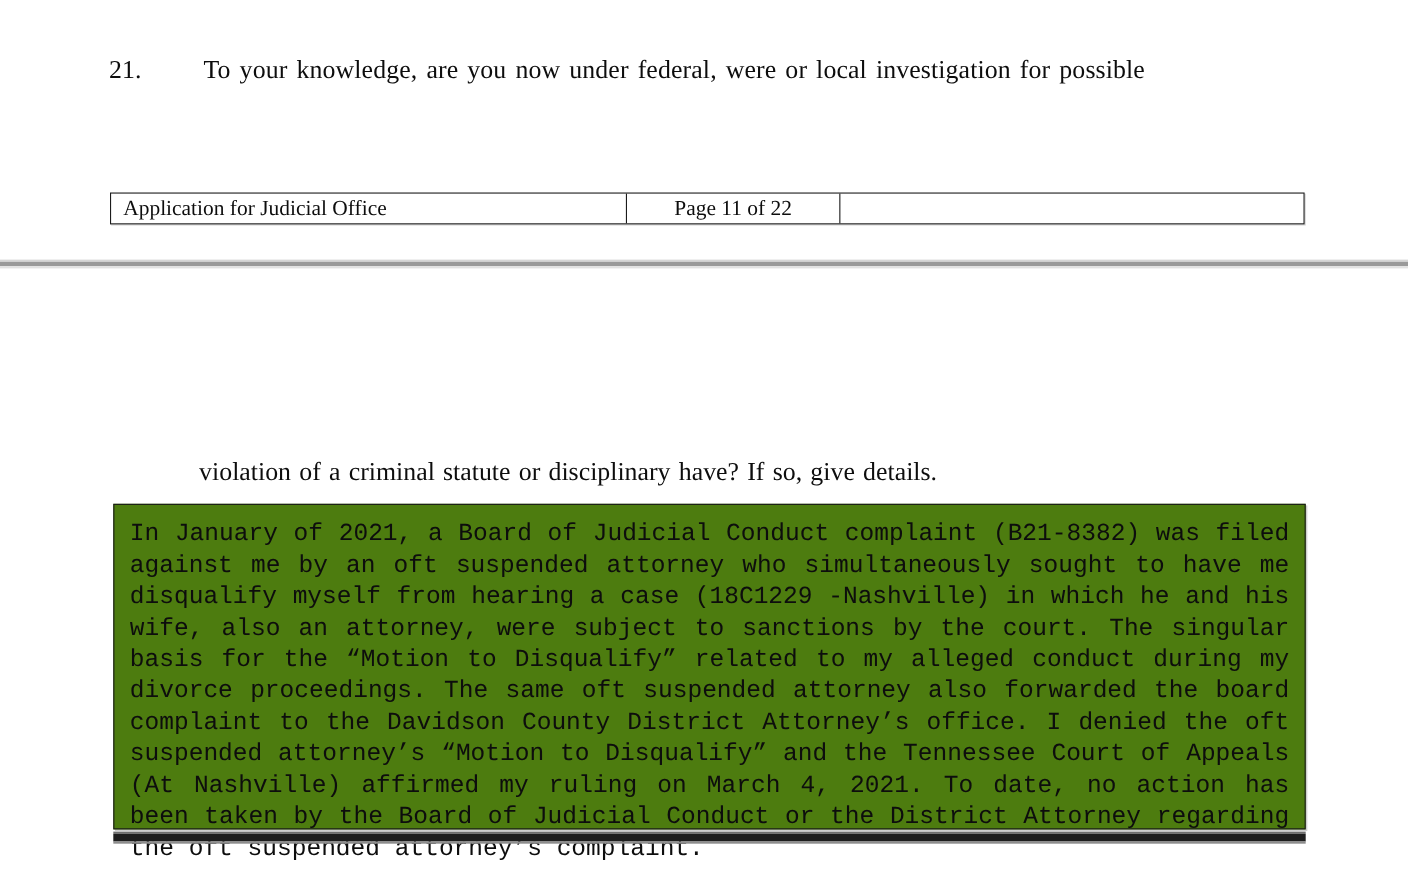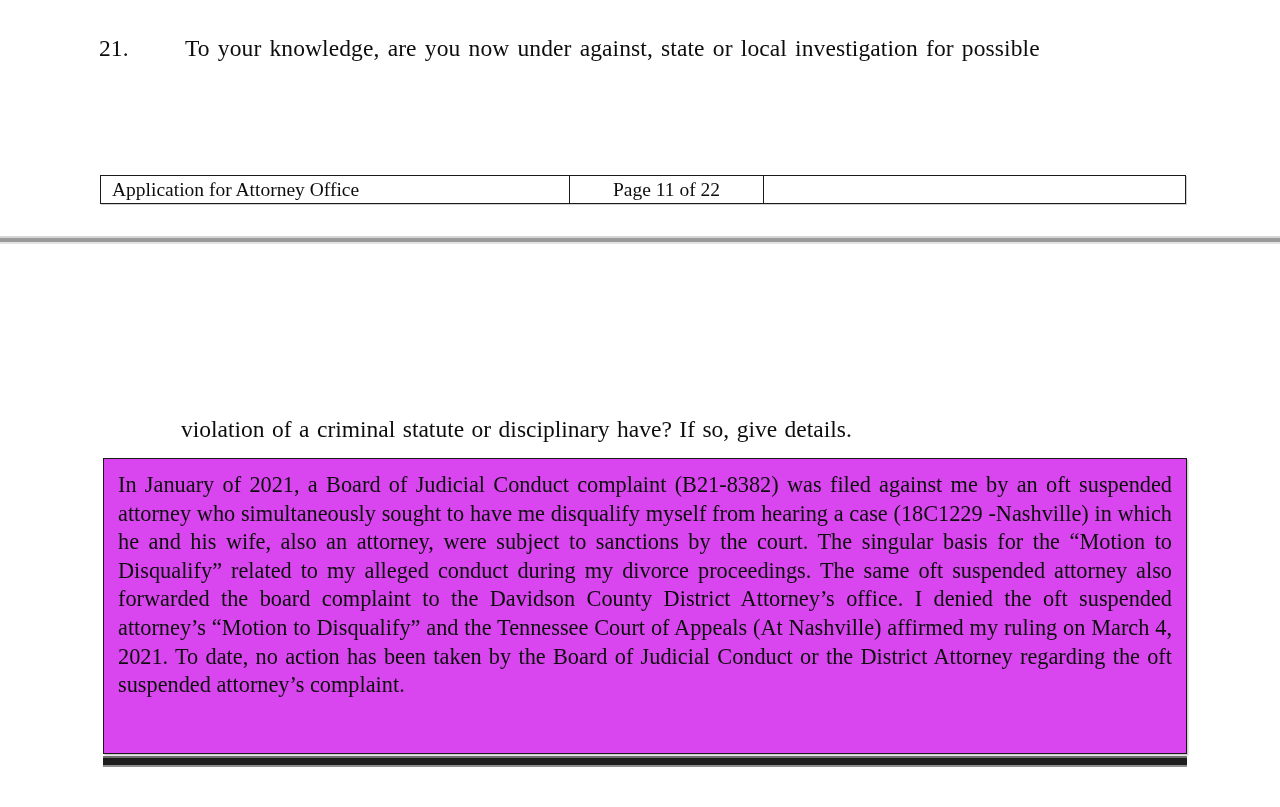--- a/index.html
+++ b/index.html
@@ -21,21 +21,21 @@
   .scan-page {
     position: absolute;
     inset: 0;
     background: #ffffff;
   }
 
   
   .question-stem {
     position: absolute;
     left: 99px;
-    top: 33px;
+    top: 49px;
     width: 1090px;
     display: flex;
     align-items: baseline;
     font-size: 23.5px;
     line-height: 30px;
     letter-spacing: .1px;
   }
   .question-number {
     width: 86px;
     flex: 0 0 86px;
@@ -125,23 +125,24 @@
 
   
   .answer-box {
     position: absolute;
     left: 103px;
     top: 458px;
     width: 1084px;
     height: 296px;
     border: 1.7px solid #191919;
     box-sizing: border-box;
-    background: #d946ef;
+    background: #4d7c0f;
     box-shadow: 1.5px 1.5px 0 rgba(135,135,135,.4);
     padding: 12px 14px 10px 14px;
+    font-family: Liberation Mono, monospace;
   }
   .answer-text {
     margin: 0;
     font-size: 22.3px;
     line-height: 28.6px;
     text-align: justify;
     text-justify: inter-word;
     hyphens: none;
   }
 
@@ -173,26 +174,26 @@
     background: #8d8d8d;
   }
 </style>
 </head>
 <body>
 
 <div class="scan-page">
 
   <div class="question-stem">
     <span class="question-number">21.</span>
-    <span class="question-text-first">To your knowledge, are you now under against, state or local investigation for possible</span>
+    <span class="question-text-first">To your knowledge, are you now under federal, were or local investigation for possible</span>
   </div>
 
   <div class="footer-table">
     <div class="footer-cell footer-cell--doc">
-      <span>Application for Attorney Office</span>
+      <span>Application for Judicial Office</span>
     </div>
     <div class="footer-cell footer-cell--page">
       <span>Page 11 of 22</span>
     </div>
   </div>
 
   <div class="page-separator">
     <div class="sep-line-top"></div>
     <div class="sep-line-main"></div>
     <div class="sep-line-bottom"></div>

